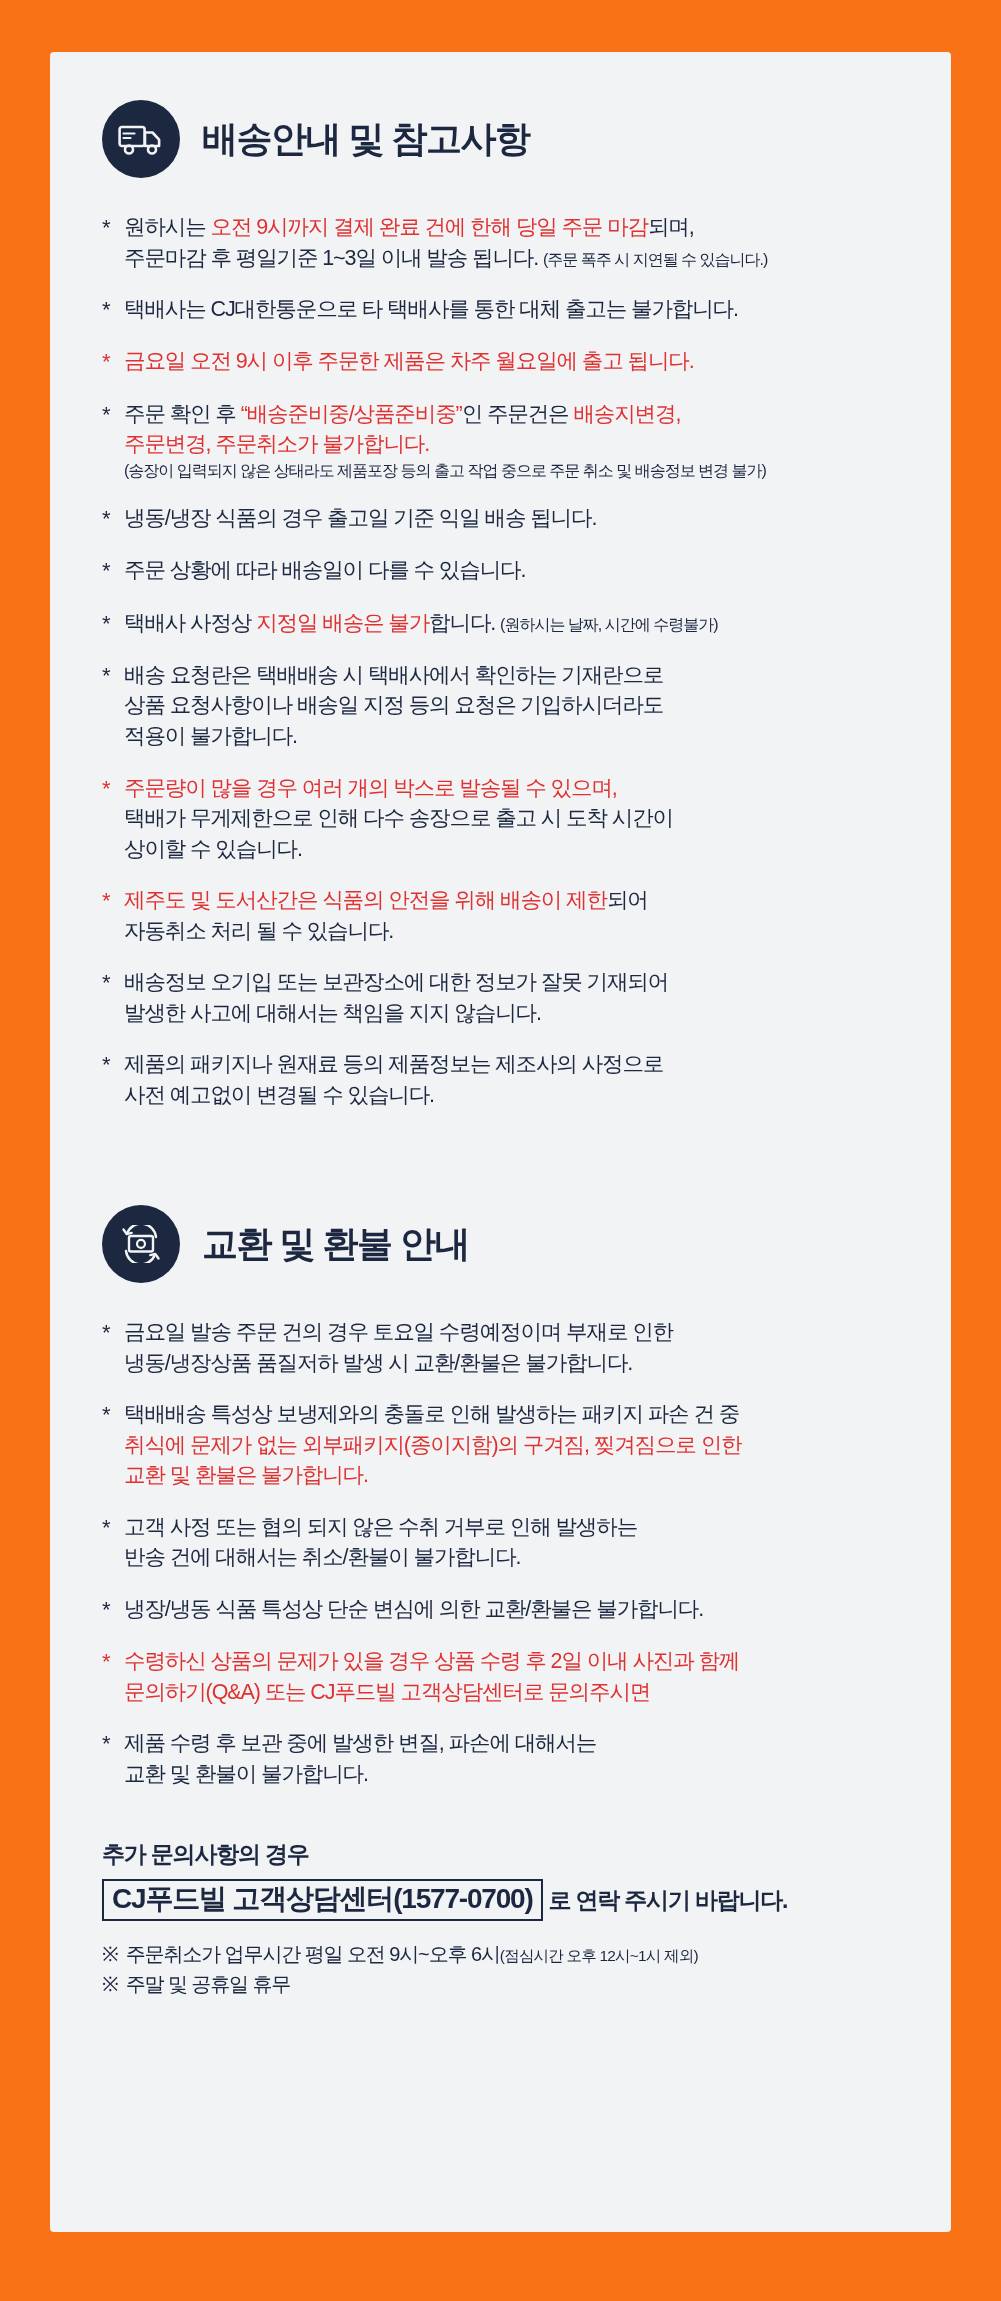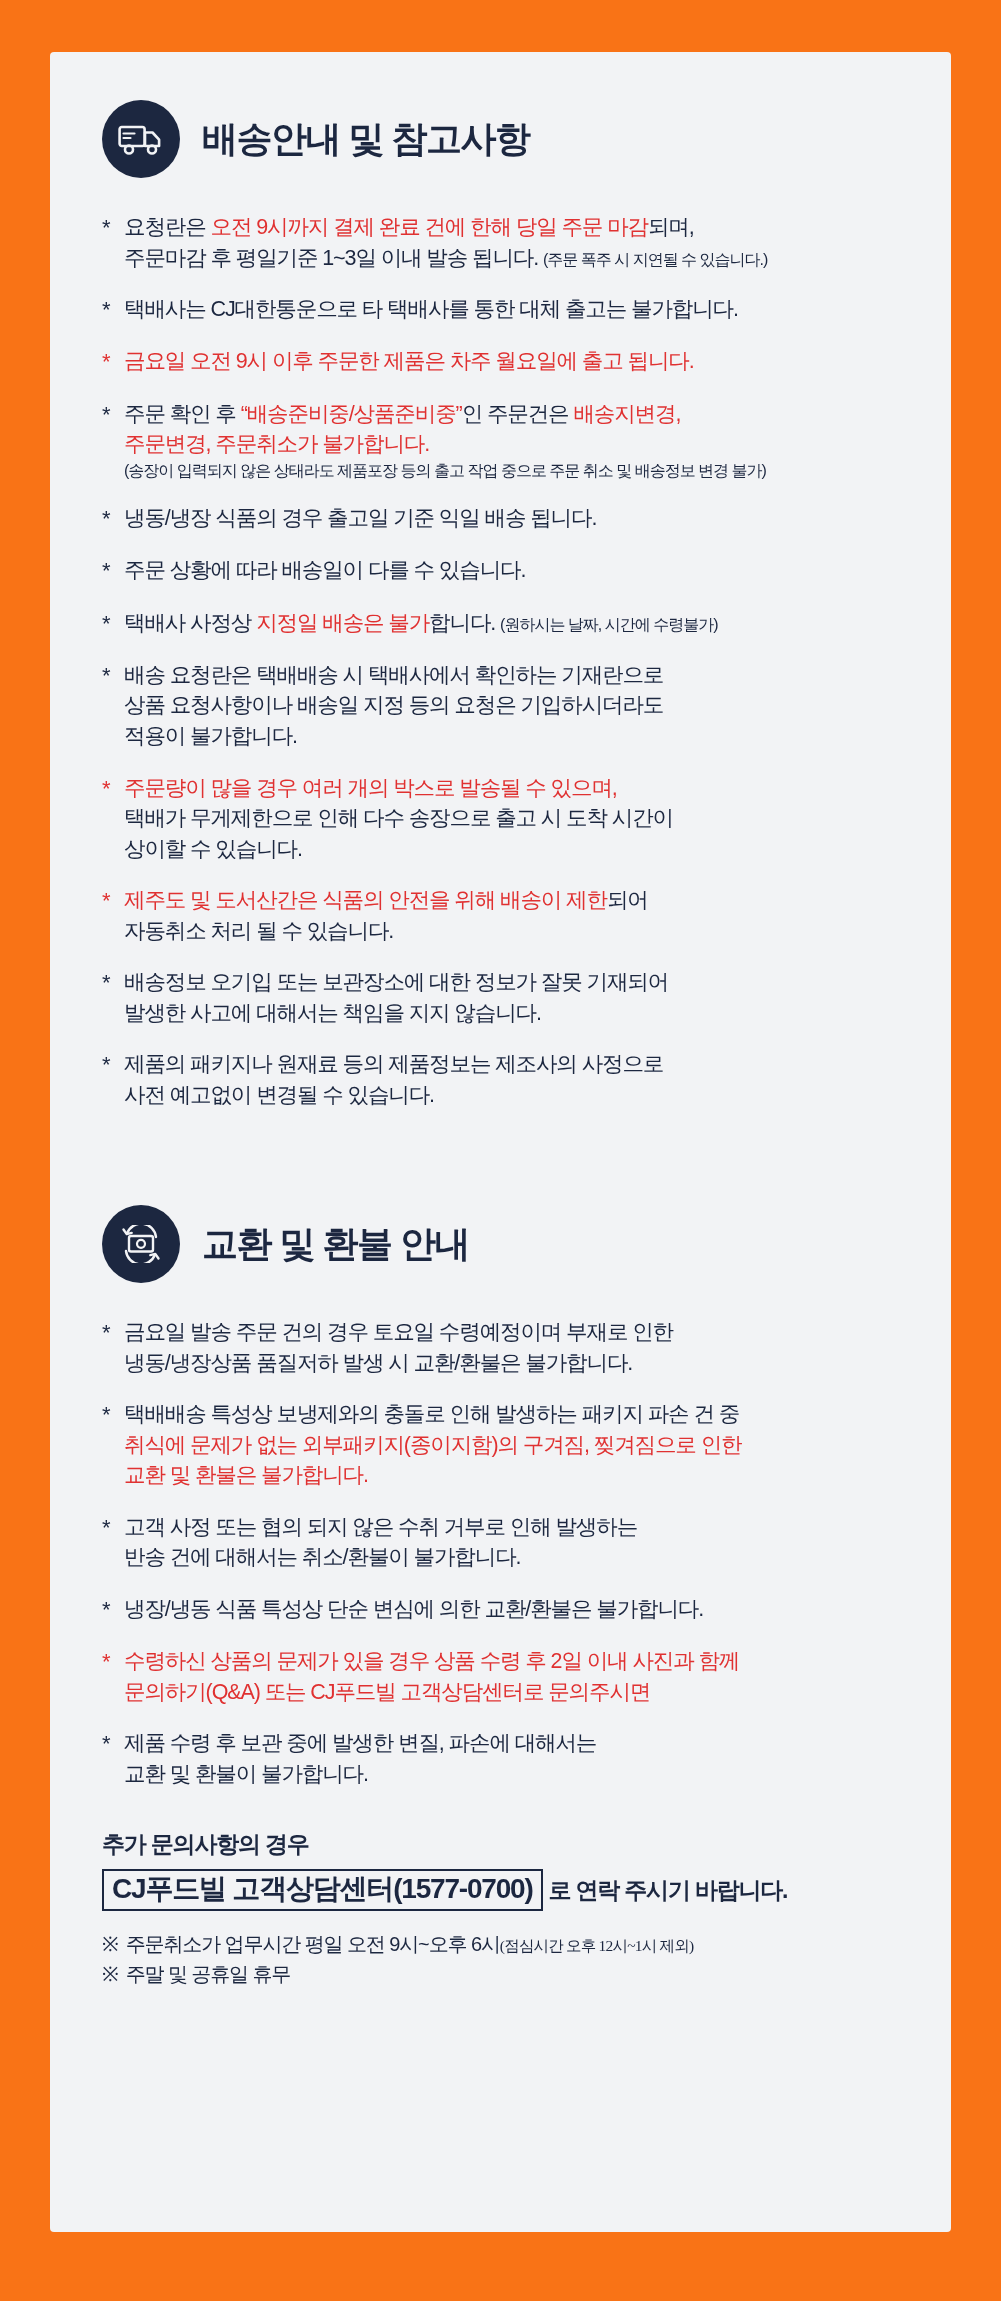--- a/index.html
+++ b/index.html
@@ -85,21 +85,21 @@
     font-size: 16px;
     letter-spacing: -1px;
   }
   .inline { display: inline; }
 
   
   .gap-lg { height: 74px; }
 
   
   .contact {
-    margin-top: 40px;
+    margin-top: 50px;
   }
   .contact-lead {
     font-size: 23px;
     font-weight: bold;
     color: #1c2740;
     letter-spacing: -1.2px;
     margin-bottom: 9px;
   }
   .contact-line {
     font-size: 23px;
@@ -126,21 +126,20 @@
     letter-spacing: -1.1px;
     line-height: 1.5;
     display: flex;
     align-items: baseline;
     gap: 8px;
   }
   .foot-note .mark { flex: 0 0 auto; }
   .tiny {
     font-size: 15.5px;
     letter-spacing: -0.8px;
-    font-family: Liberation Serif, serif;
   }
 </style>
 </head>
 <body>
 
 <div class="page">
   <div class="card">
 
     <div class="section-head">
       <div class="badge">
@@ -153,21 +152,21 @@
         </svg>
       </div>
       <div class="section-title">배송안내 및 참고사항</div>
     </div>
 
     <ul class="notice-list">
 
       <li class="notice">
         <span class="star">*</span>
         <span class="notice-body">
-          <span class="line"><span class="dark">요청란은 </span><span class="red">오전 9시까지 결제 완료 건에 한해 당일 주문 마감</span><span class="dark">되며,</span></span>
+          <span class="line"><span class="dark">원하시는 </span><span class="red">오전 9시까지 결제 완료 건에 한해 당일 주문 마감</span><span class="dark">되며,</span></span>
           <span class="line"><span class="dark">주문마감 후 평일기준 1~3일 이내 발송 됩니다. </span><span class="dark small">(주문 폭주 시 지연될 수 있습니다.)</span></span>
         </span>
       </li>
 
       <li class="notice">
         <span class="star">*</span>
         <span class="notice-body">
           <span class="line dark">택배사는 CJ대한통운으로 타 택배사를 통한 대체 출고는 불가합니다.</span>
         </span>
       </li>

